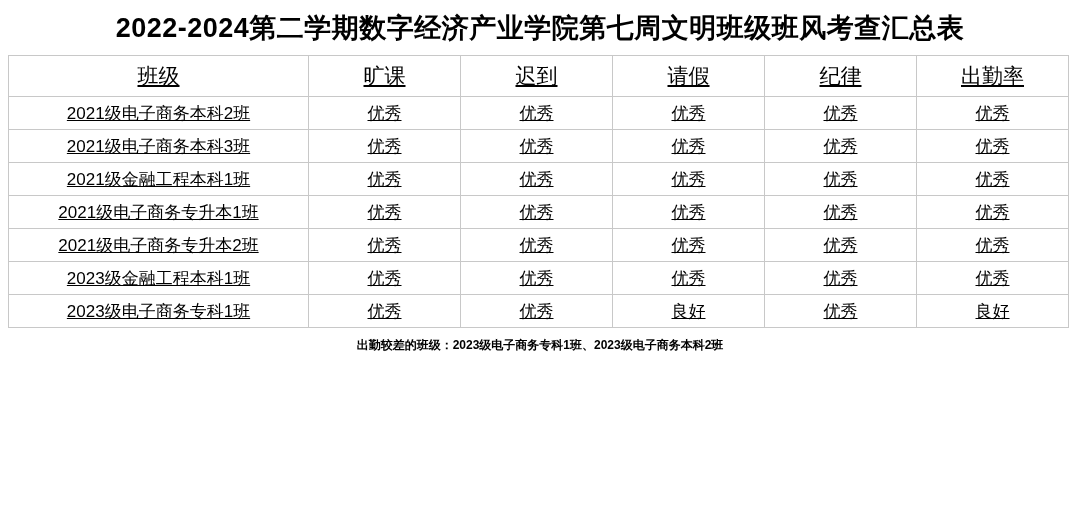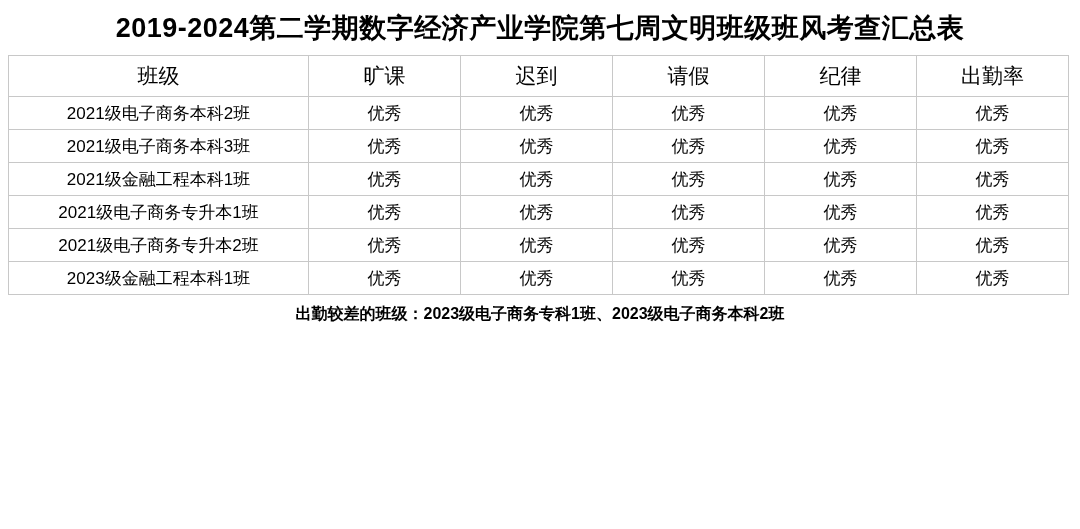--- a/index.html
+++ b/index.html
@@ -27,20 +27,21 @@
     text-align: center;
     letter-spacing: 0.5px;
     padding: 10px 0 9px 0;
     white-space: nowrap;
   }
   table.grid {
     border-collapse: collapse;
     width: 890px;
     margin: 0 8px;
     table-layout: fixed;
+    text-decoration: underline;
   }
   table.grid td, table.grid th {
     border: 1px solid #c8c8c8;
     text-align: center;
     font-weight: normal;
     font-size: 17px;
     padding: 0;
     height: 32px;
     vertical-align: middle;
     white-space: nowrap;
@@ -50,32 +51,32 @@
     height: 40px;
   }
   .col-class { width: 300px; }
   .col-v { width: 152px; }
   .col-last { width: 152px; }
   td.highlight {
     border: 2px solid #1e7a4f;
   }
   .footer {
     text-align: center;
-    font-size: 16px;
+    font-size: 12px;
     font-weight: bold;
     padding: 9px 0 21px 0;
     white-space: nowrap;
   }
 </style>
 </head>
 <body>
 
 <div class="sheet">
 
-  <div class="title">2019-2024第二学期数字经济产业学院第七周文明班级班风考查汇总表</div>
+  <div class="title">2022-2024第二学期数字经济产业学院第七周文明班级班风考查汇总表</div>
 
   <table class="grid">
     <colgroup>
       <col class="col-class">
       <col class="col-v">
       <col class="col-v">
       <col class="col-v">
       <col class="col-v">
       <col class="col-last">
     </colgroup>
@@ -131,17 +132,25 @@
           <td>优秀</td>
         </tr>
         <tr>
           <td>2023级金融工程本科1班</td>
           <td>优秀</td>
           <td>优秀</td>
           <td>优秀</td>
           <td>优秀</td>
           <td>优秀</td>
         </tr>
+        <tr>
+          <td>2023级电子商务专科1班</td>
+          <td>优秀</td>
+          <td>优秀</td>
+          <td>良好</td>
+          <td>优秀</td>
+          <td>良好</td>
+        </tr>
       </tbody>
   </table>
 
   <div class="footer">出勤较差的班级：2023级电子商务专科1班、2023级电子商务本科2班</div>
 </div>
 
 </body></html>

